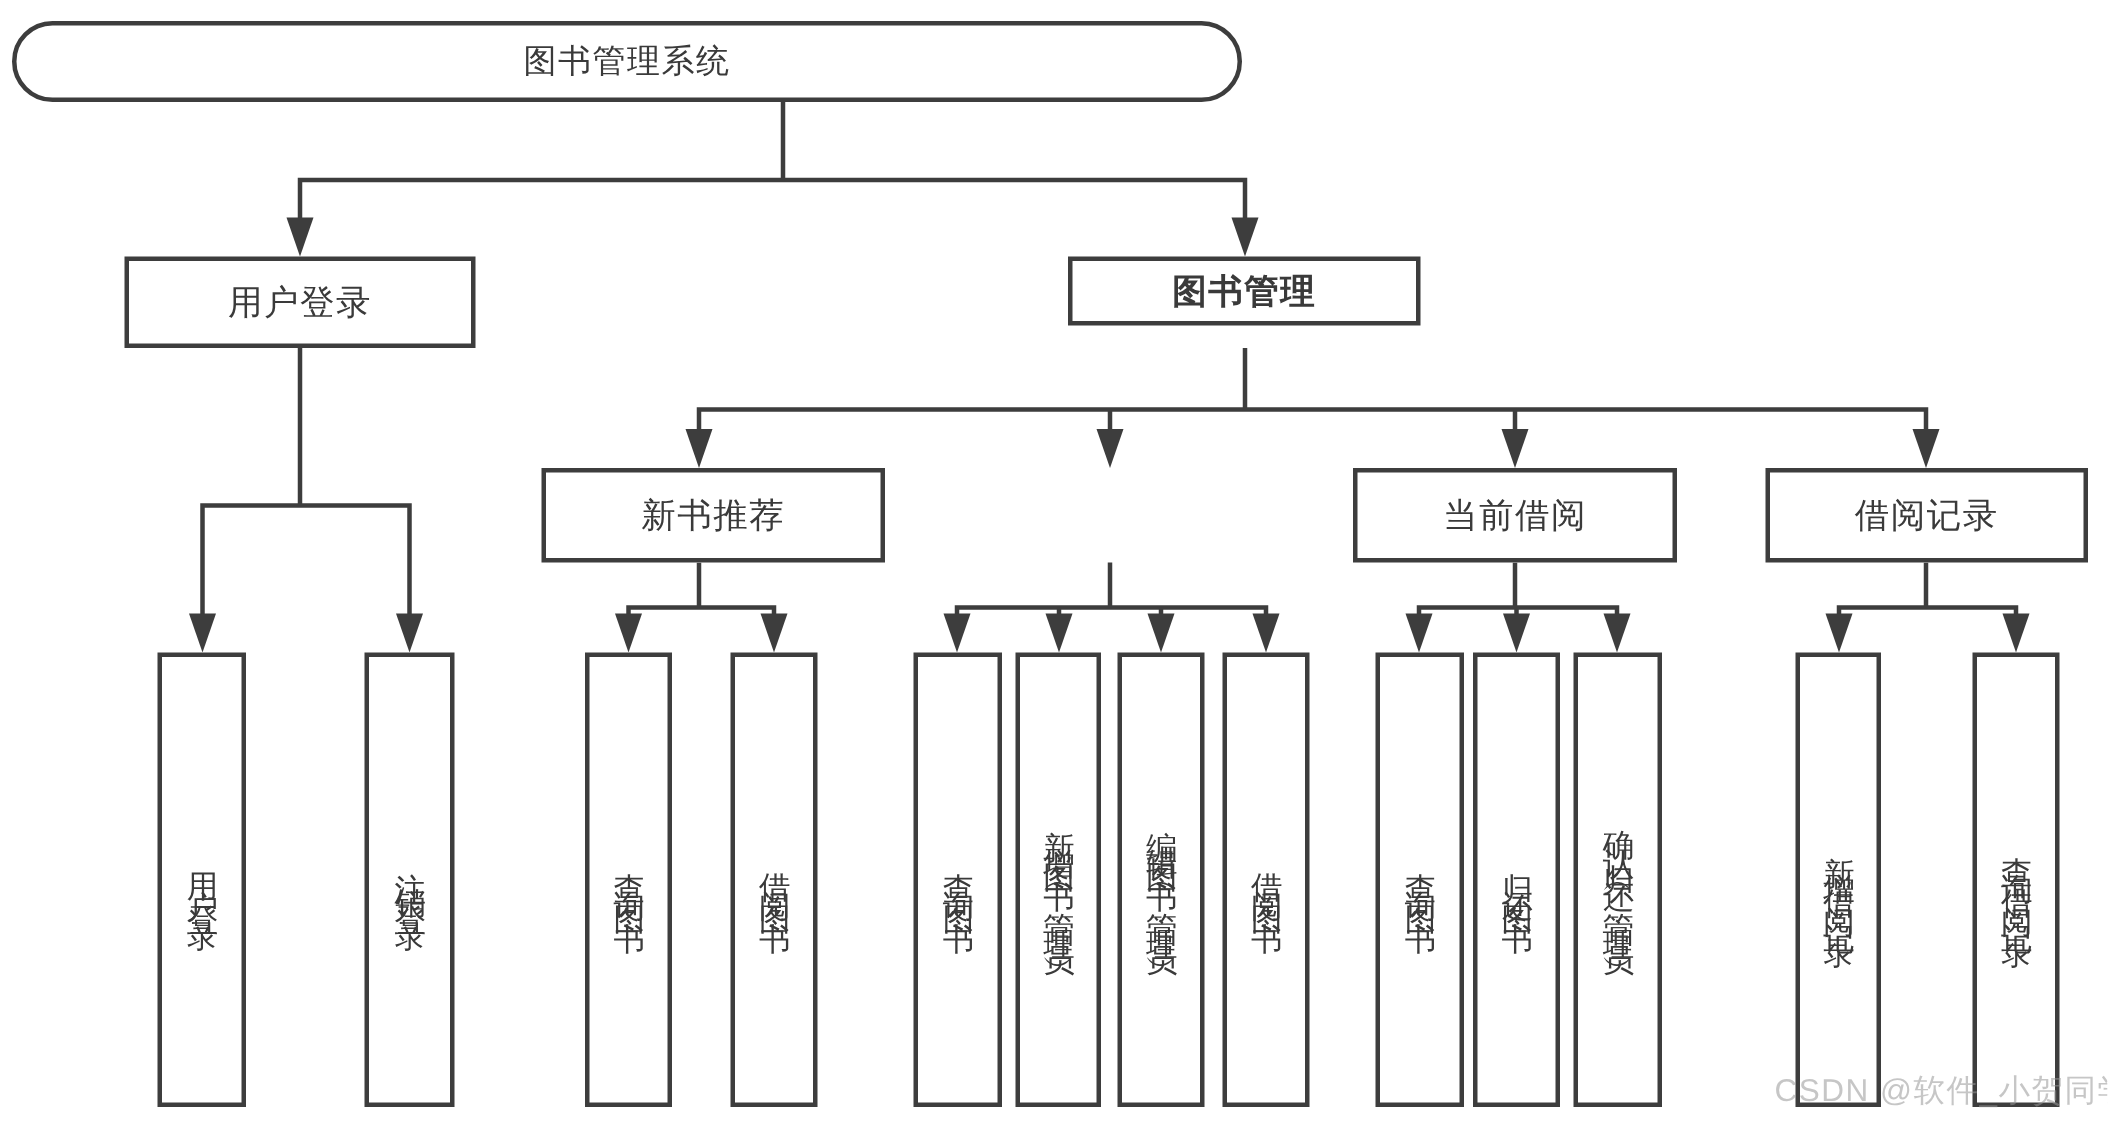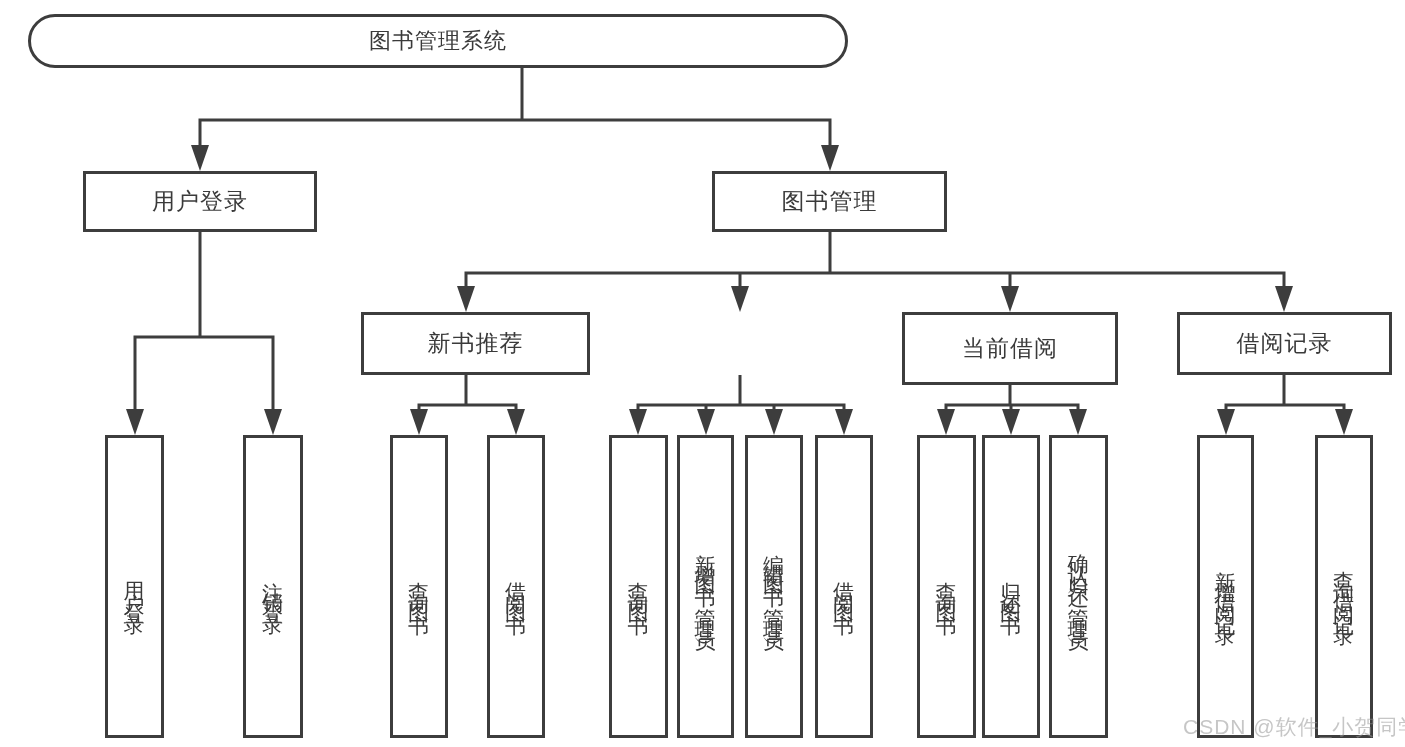--- a/index.html
+++ b/index.html
@@ -80,27 +80,27 @@
       <polygon points="765,409 783,409 774,435"></polygon>
       <polygon points="835,409 853,409 844,435"></polygon>
       <polygon points="937,409 955,409 946,435"></polygon>
       <polygon points="1002,409 1020,409 1011,435"></polygon>
       <polygon points="1069,409 1087,409 1078,435"></polygon>
       <polygon points="1217,409 1235,409 1226,435"></polygon>
       <polygon points="1335,409 1353,409 1344,435"></polygon>
     </g>
   </svg>
 
-  <div class="node h big" style="left:28px;top:14px;width:820px;height:54px;border-radius:27px;">图书管理系统</div>
+  <div class="node h big" style="left:8px;top:14px;width:820px;height:54px;border-radius:27px;">图书管理系统</div>
 
   <div class="node h" style="left:83px;top:171px;width:234px;height:61px;">用户登录</div>
-  <div class="node h" style="left:712px;top:171px;width:235px;height:61px;">图书管理</div>
+  <div class="node h" style="left:712px;top:171px;width:235px;height:46px;font-weight:bold;">图书管理</div>
 
   <div class="node h" style="left:361px;top:312px;width:229px;height:63px;">新书推荐</div>
-  <div class="node h" style="left:902px;top:312px;width:216px;height:73px;">当前借阅</div>
+  <div class="node h" style="left:902px;top:312px;width:216px;height:63px;">当前借阅</div>
   <div class="node h" style="left:1177px;top:312px;width:215px;height:63px;">借阅记录</div>
 
   <div class="node v" style="left:105px;top:435px;width:59px;height:303px;">用户登录</div>
   <div class="node v" style="left:243px;top:435px;width:60px;height:303px;">注销登录</div>
 
   <div class="node v" style="left:390px;top:435px;width:58px;height:303px;">查询图书</div>
   <div class="node v" style="left:487px;top:435px;width:58px;height:303px;">借阅图书</div>
 
   <div class="node v" style="left:609px;top:435px;width:59px;height:303px;">查询图书</div>
   <div class="node v" style="left:677px;top:435px;width:57px;height:303px;">新增图书（管理员）</div>

